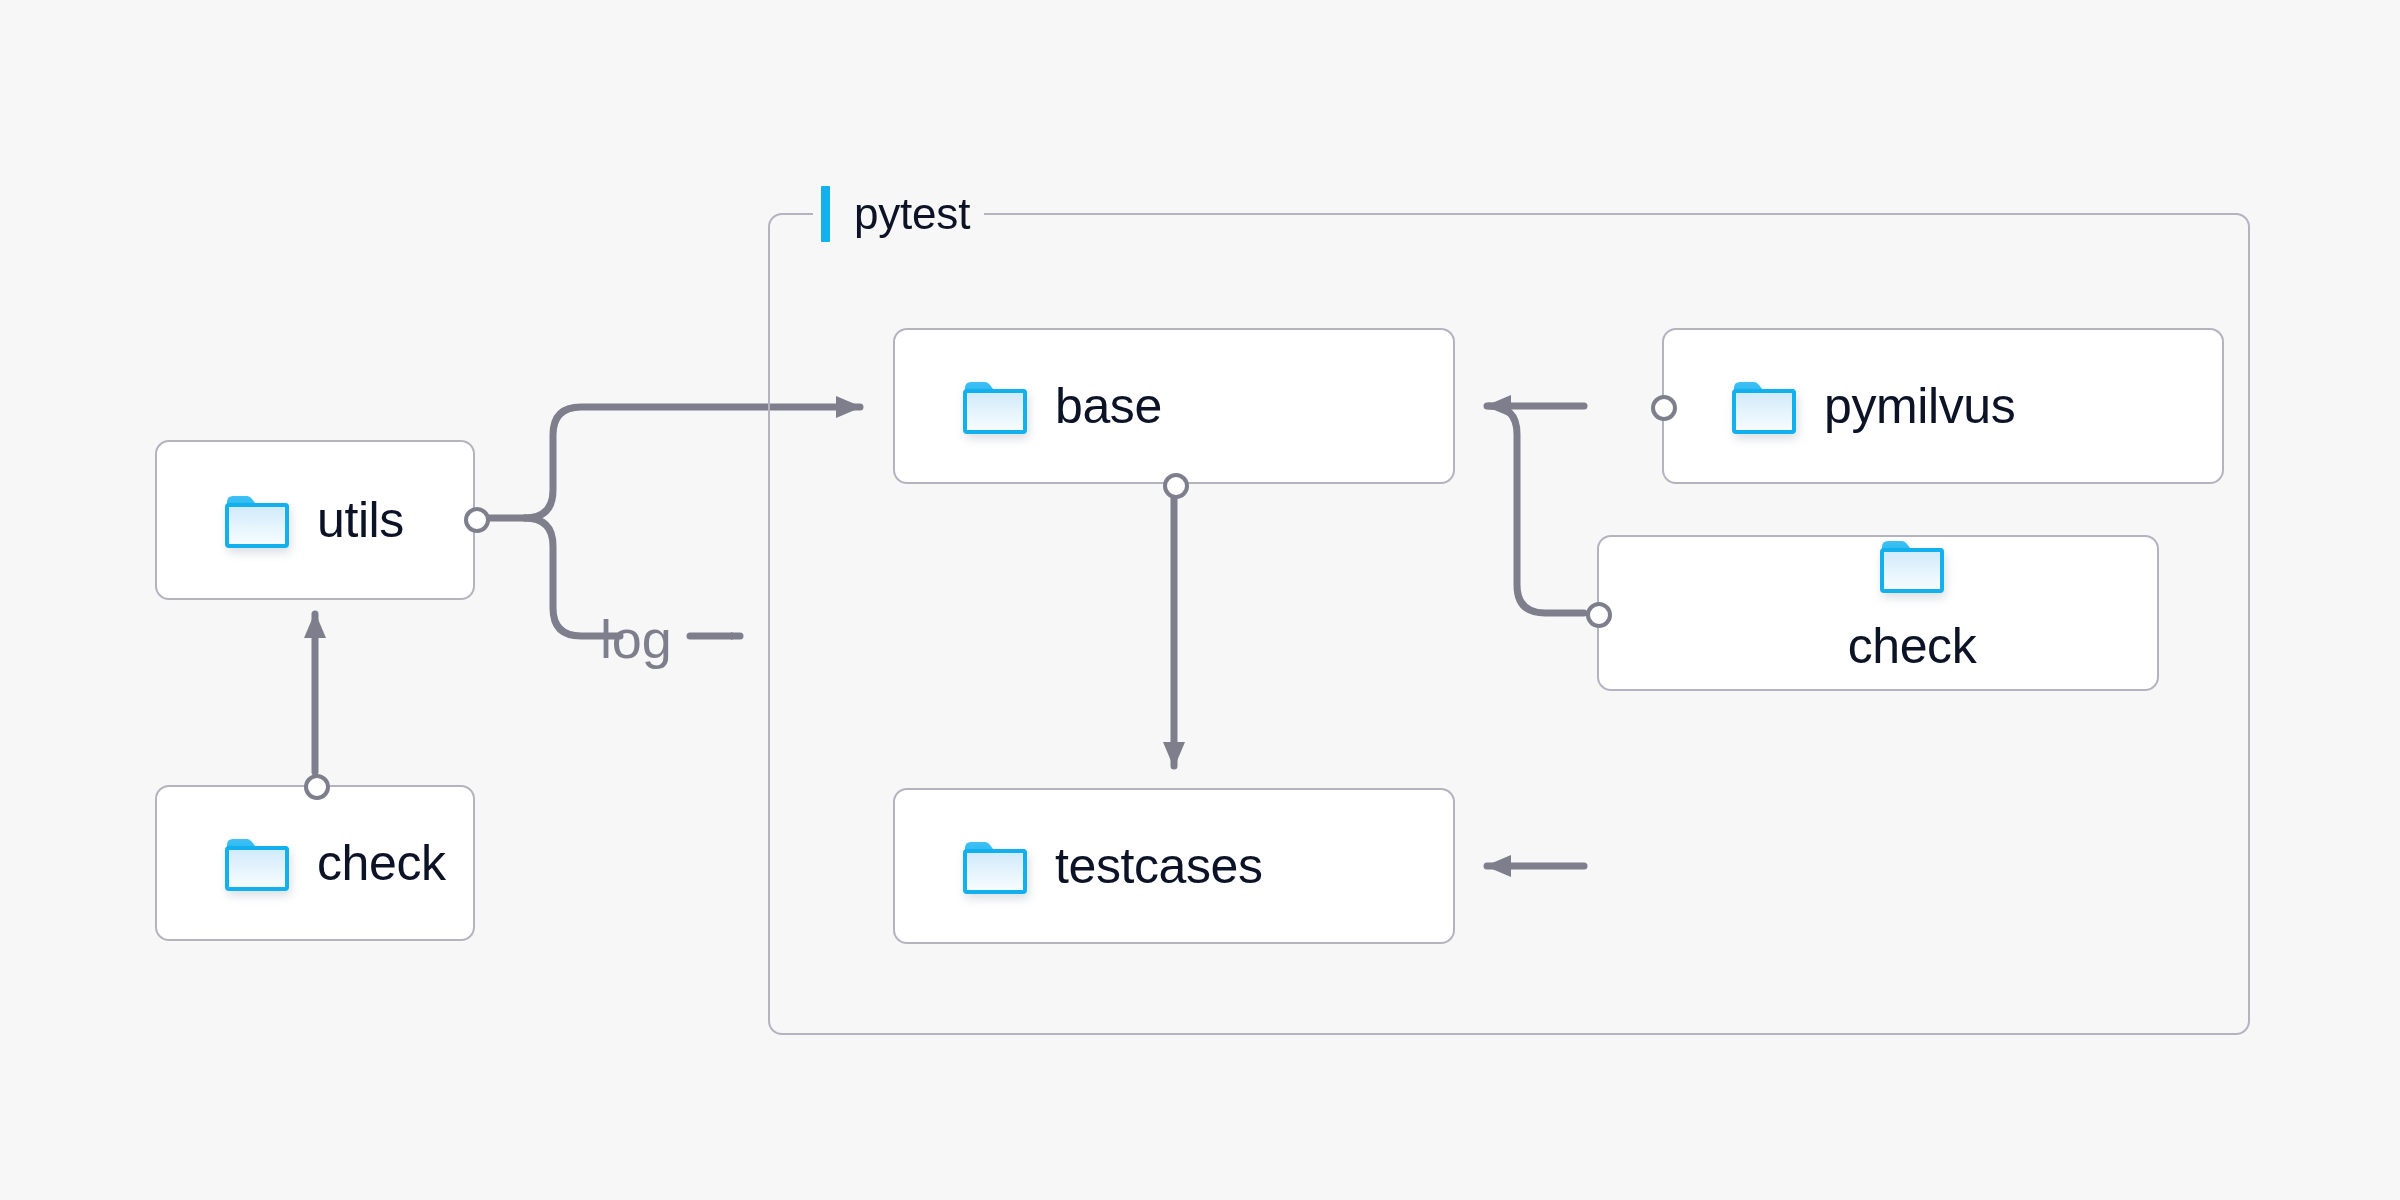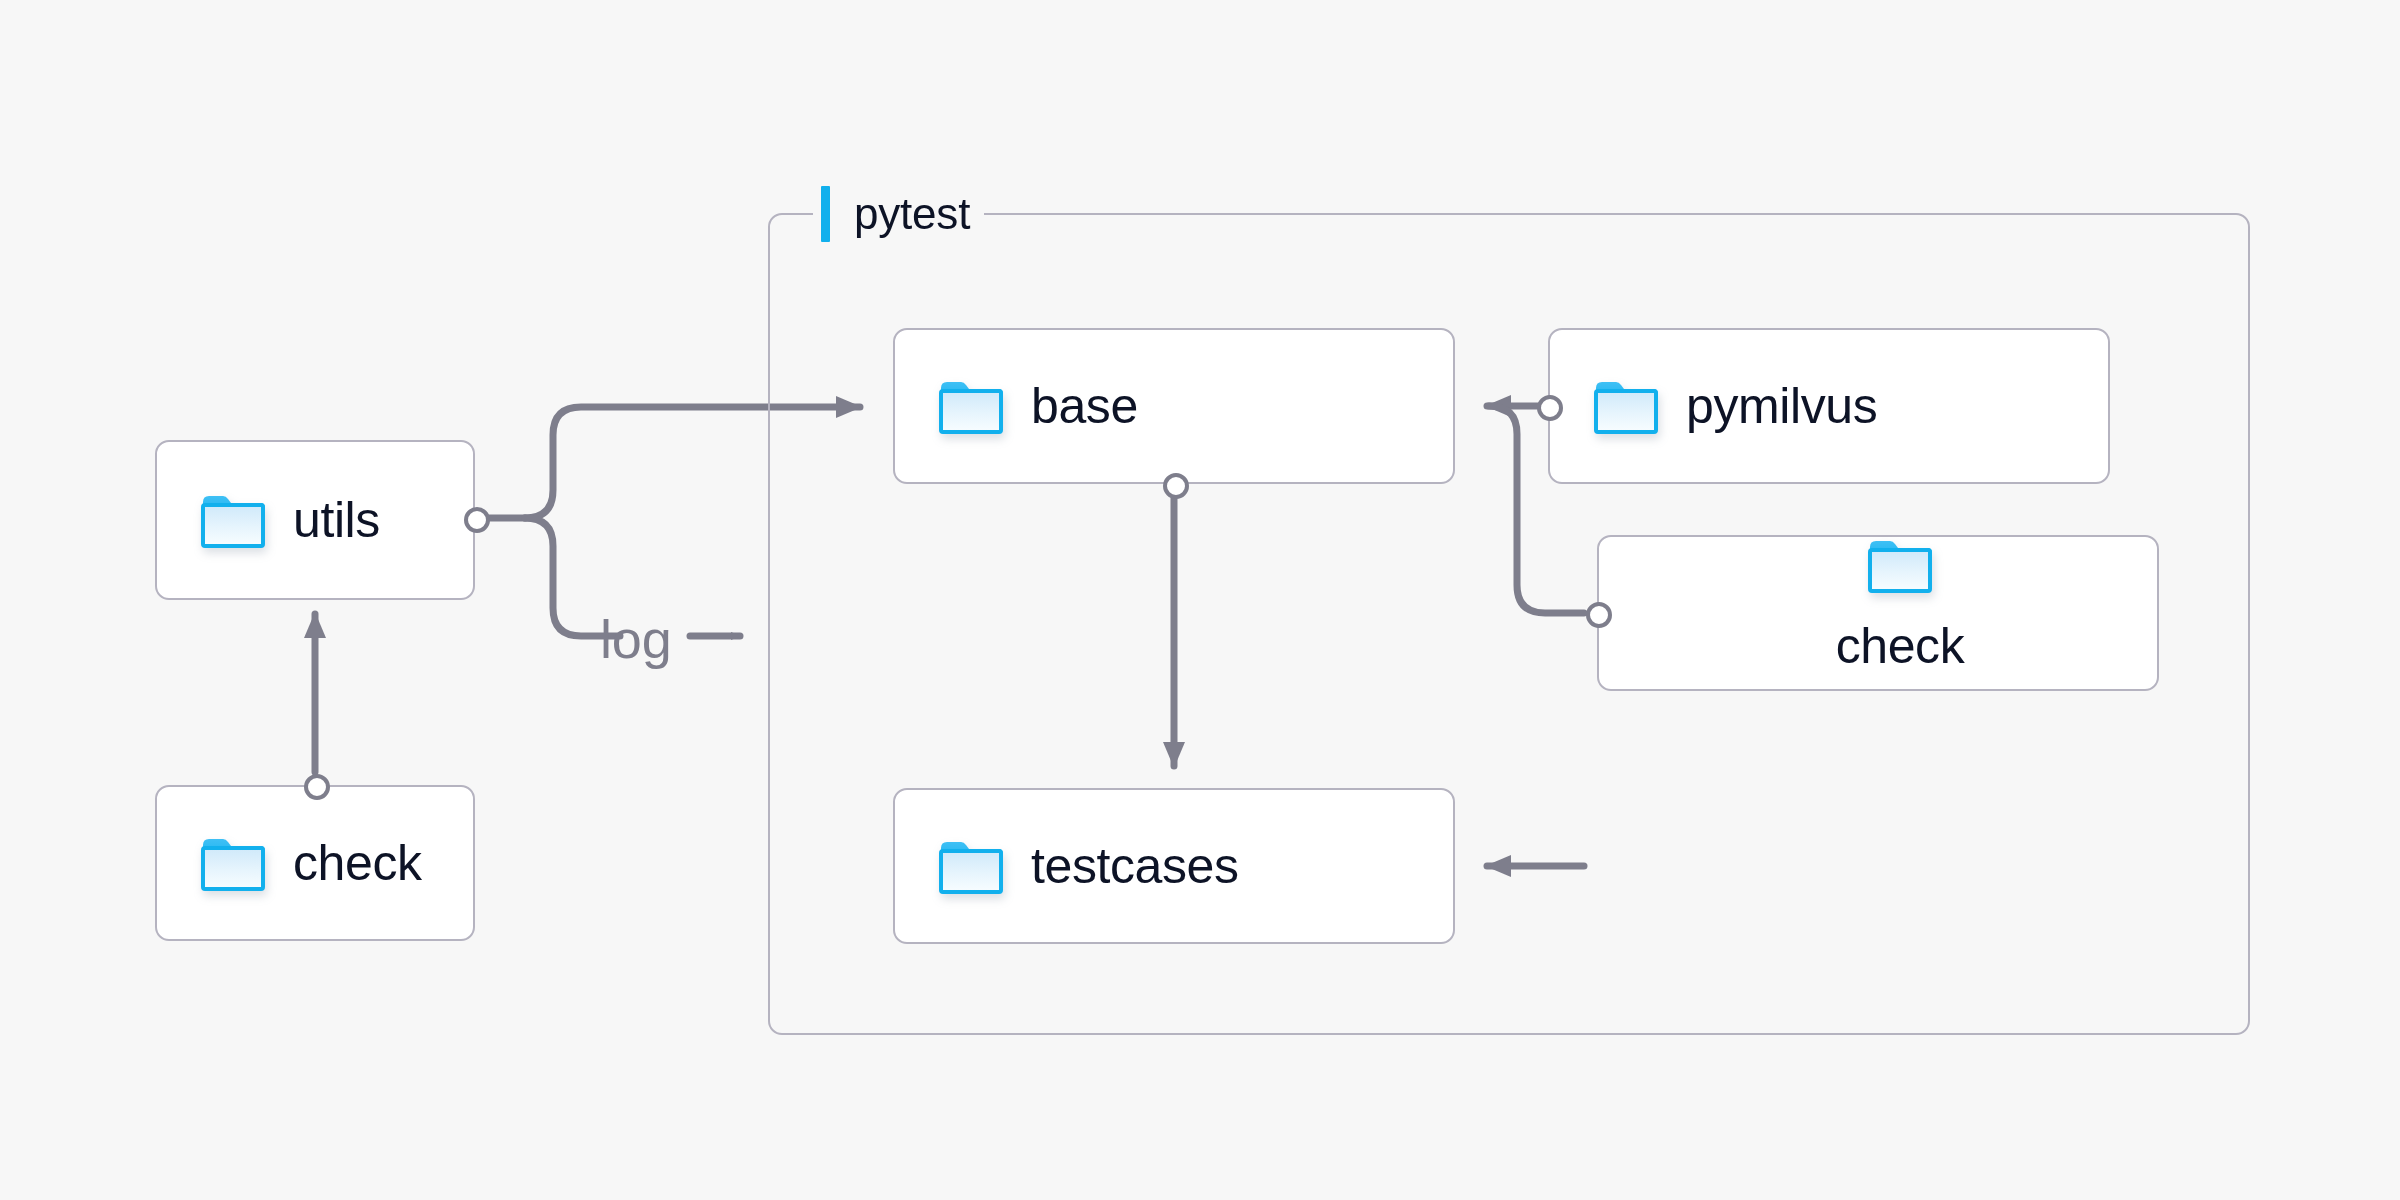--- a/index.html
+++ b/index.html
@@ -60,21 +60,21 @@
 
   
   .node {
     position: absolute;
     box-sizing: border-box;
     background: #ffffff;
     border: 2px solid #b5b3c0;
     border-radius: 14px;
     display: flex;
     align-items: center;
-    padding-left: 44px;
+    padding-left: 68px;
     gap: 28px;
   }
   .node-label {
     font-size: 50px;
     color: #0d1326;
     line-height: 1;
     white-space: nowrap;
     letter-spacing: -0.4px;
   }
 
@@ -198,21 +198,21 @@
   <div class="node" style="left:893px; top:788px; width:562px; height:156px;">
     <span class="folder-icon">
       <svg width="64" height="56" viewBox="0 0 64 56">
         <path d="M2 10 q0-6 6-6 h14 q3 0 5 3 l3 4 h30 q4 0 4 5 v8 H2 Z" fill="url(#folderTabGrad)"></path>
         <rect x="2" y="13" width="60" height="41" rx="2" fill="url(#folderGrad)" stroke="#12b0ed" stroke-width="4"></rect>
       </svg>
     </span>
     <span class="node-label">testcases</span>
   </div>
 
-  <div class="node" style="left:1548px; top:328px; width:562px; height:156px;">
+  <div class="node" style="left:1662px; top:328px; width:562px; height:156px;">
     <span class="folder-icon">
       <svg width="64" height="56" viewBox="0 0 64 56">
         <path d="M2 10 q0-6 6-6 h14 q3 0 5 3 l3 4 h30 q4 0 4 5 v8 H2 Z" fill="url(#folderTabGrad)"></path>
         <rect x="2" y="13" width="60" height="41" rx="2" fill="url(#folderGrad)" stroke="#12b0ed" stroke-width="4"></rect>
       </svg>
     </span>
     <span class="node-label">pymilvus</span>
     <span class="port" style="left:-13px; top:65px;"></span>
   </div>
 

